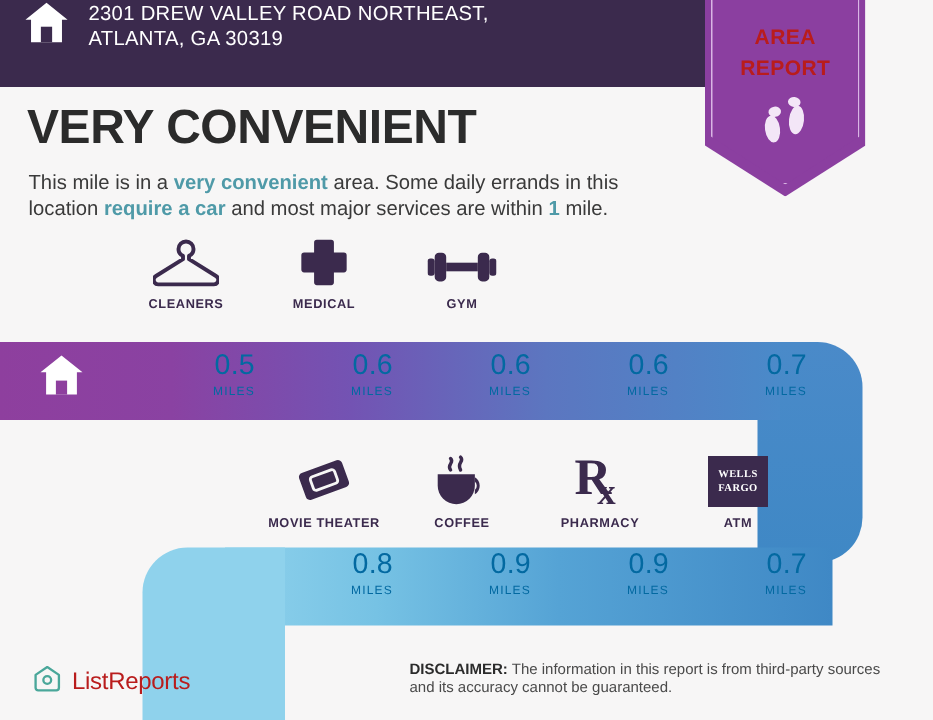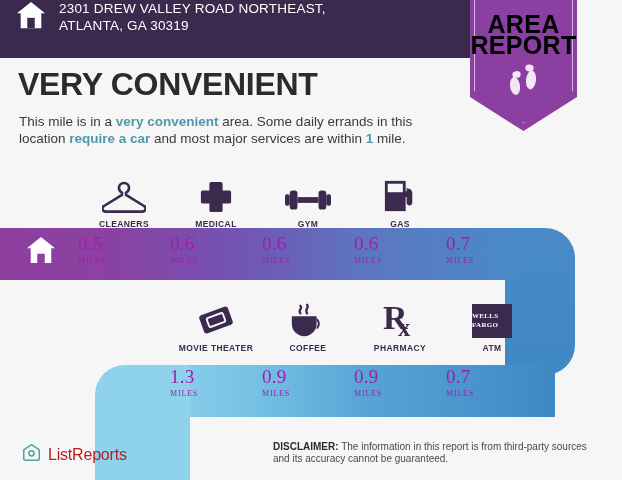--- a/index.html
+++ b/index.html
@@ -69,22 +69,22 @@
     -webkit-clip-path: polygon(0 0, 100% 0, 100% 74%, 50% 100%, 0 74%);
     clip-path: polygon(0 0, 100% 0, 100% 74%, 50% 100%, 0 74%);
     z-index: 6;
   }
   .badge-text {
     position: absolute;
     left: 470px;
     top: 14px;
     width: 107px;
     text-align: center;
-    color: #000000;
-    font-size: 25px;
+    color: #b91c1c;
+    font-size: 14px;
     font-weight: bold;
     line-height: 21px;
     letter-spacing: 0.3px;
     z-index: 8;
   }
   .badge-feet {
     position: absolute;
     left: 470px;
     top: 62px;
     width: 107px;
@@ -111,21 +111,21 @@
     line-height: 17px;
     color: #3a3a3a;
   }
   .hl { color: #4f9aa8; font-weight: bold; }
 
   
   .icon-row {
     position: absolute;
     display: flex;
   }
-  .icon-row.row1 { left: 78px; top: 176px; }
+  .icon-row.row1 { left: 78px; top: 154px; }
   .icon-row.row2 { left: 170px; top: 300px; }
   .icon-cell {
     width: 92px;
     text-align: center;
   }
   .icon-art {
     height: 38px;
     display: flex;
     align-items: flex-end;
     justify-content: center;
@@ -140,21 +140,21 @@
   .wells-box {
     width: 40px;
     height: 34px;
     background: #3b2a4d;
     color: #ffffff;
     font-size: 7px;
     font-weight: bold;
     letter-spacing: 0.3px;
     display: flex;
     flex-direction: column;
-    align-items: flex-start;
+    align-items: center;
     justify-content: center;
     line-height: 9px;
     font-family: "Liberation Serif", serif;
   }
 
   
   .ribbon-svg {
     position: absolute;
     left: 0;
     top: 220px;
@@ -165,23 +165,22 @@
   
   .value-row {
     position: absolute;
     display: flex;
     z-index: 3;
   }
   .value-row.vrow1 { left: 78px; top: 233px; }
   .value-row.vrow2 { left: 170px; top: 366px; }
   .value-cell {
     width: 92px;
-    text-align: left;
-    color: #a21caf;
-    font-family: Liberation Serif, serif;
+    text-align: right;
+    color: #0369a1;
   }
   .value-num {
     font-size: 19px;
     line-height: 22px;
     letter-spacing: 0.2px;
   }
   .value-unit {
     font-size: 8px;
     letter-spacing: 0.8px;
     margin-top: 1px;
@@ -318,32 +317,20 @@
             <rect x="0" y="8" width="5" height="12" rx="2"></rect>
             <rect x="5" y="4" width="8" height="20" rx="3"></rect>
             <rect x="13" y="11" width="22" height="6"></rect>
             <rect x="35" y="4" width="8" height="20" rx="3"></rect>
             <rect x="43" y="8" width="5" height="12" rx="2"></rect>
           </g>
         </svg>
       </div>
       <div class="icon-label">GYM</div>
     </div>
-    <div class="icon-cell">
-      <div class="icon-art">
-        <svg viewBox="0 0 36 36" width="34" height="36">
-          <g fill="#3b2a4d">
-            <path d="M2 2 h22 v32 h-22 z"></path>
-            <path d="M26 10 a5 5 0 0 1 5 5 v10 a3 3 0 0 1 -6 0 v-6 h-2 v-6 h2 v-3 a2 2 0 0 0 -2 -2 z"></path>
-          </g>
-          <rect x="5" y="5" width="16" height="9" fill="#f7f6f6"></rect>
-        </svg>
-      </div>
-      <div class="icon-label">GAS</div>
-    </div>
   </div>
 
   <span class="row-home-icon">
     <svg viewBox="0 0 32 30" width="30" height="28">
       <path d="M16 1 L31 13 L27 13 L27 29 L5 29 L5 13 L1 13 Z" fill="#ffffff"></path>
       <rect x="12" y="19" width="8" height="10" fill="#8e3f9e"></rect>
     </svg>
   </span>
 
   <div class="value-row vrow1">
@@ -409,21 +396,21 @@
           <span>WELLS</span>
           <span>FARGO</span>
         </div>
       </div>
       <div class="icon-label">ATM</div>
     </div>
   </div>
 
   <div class="value-row vrow2">
     <div class="value-cell">
-      <div class="value-num">1.3</div>
+      <div class="value-num">0.8</div>
       <div class="value-unit">MILES</div>
     </div>
     <div class="value-cell">
       <div class="value-num">0.9</div>
       <div class="value-unit">MILES</div>
     </div>
     <div class="value-cell">
       <div class="value-num">0.9</div>
       <div class="value-unit">MILES</div>
     </div>

